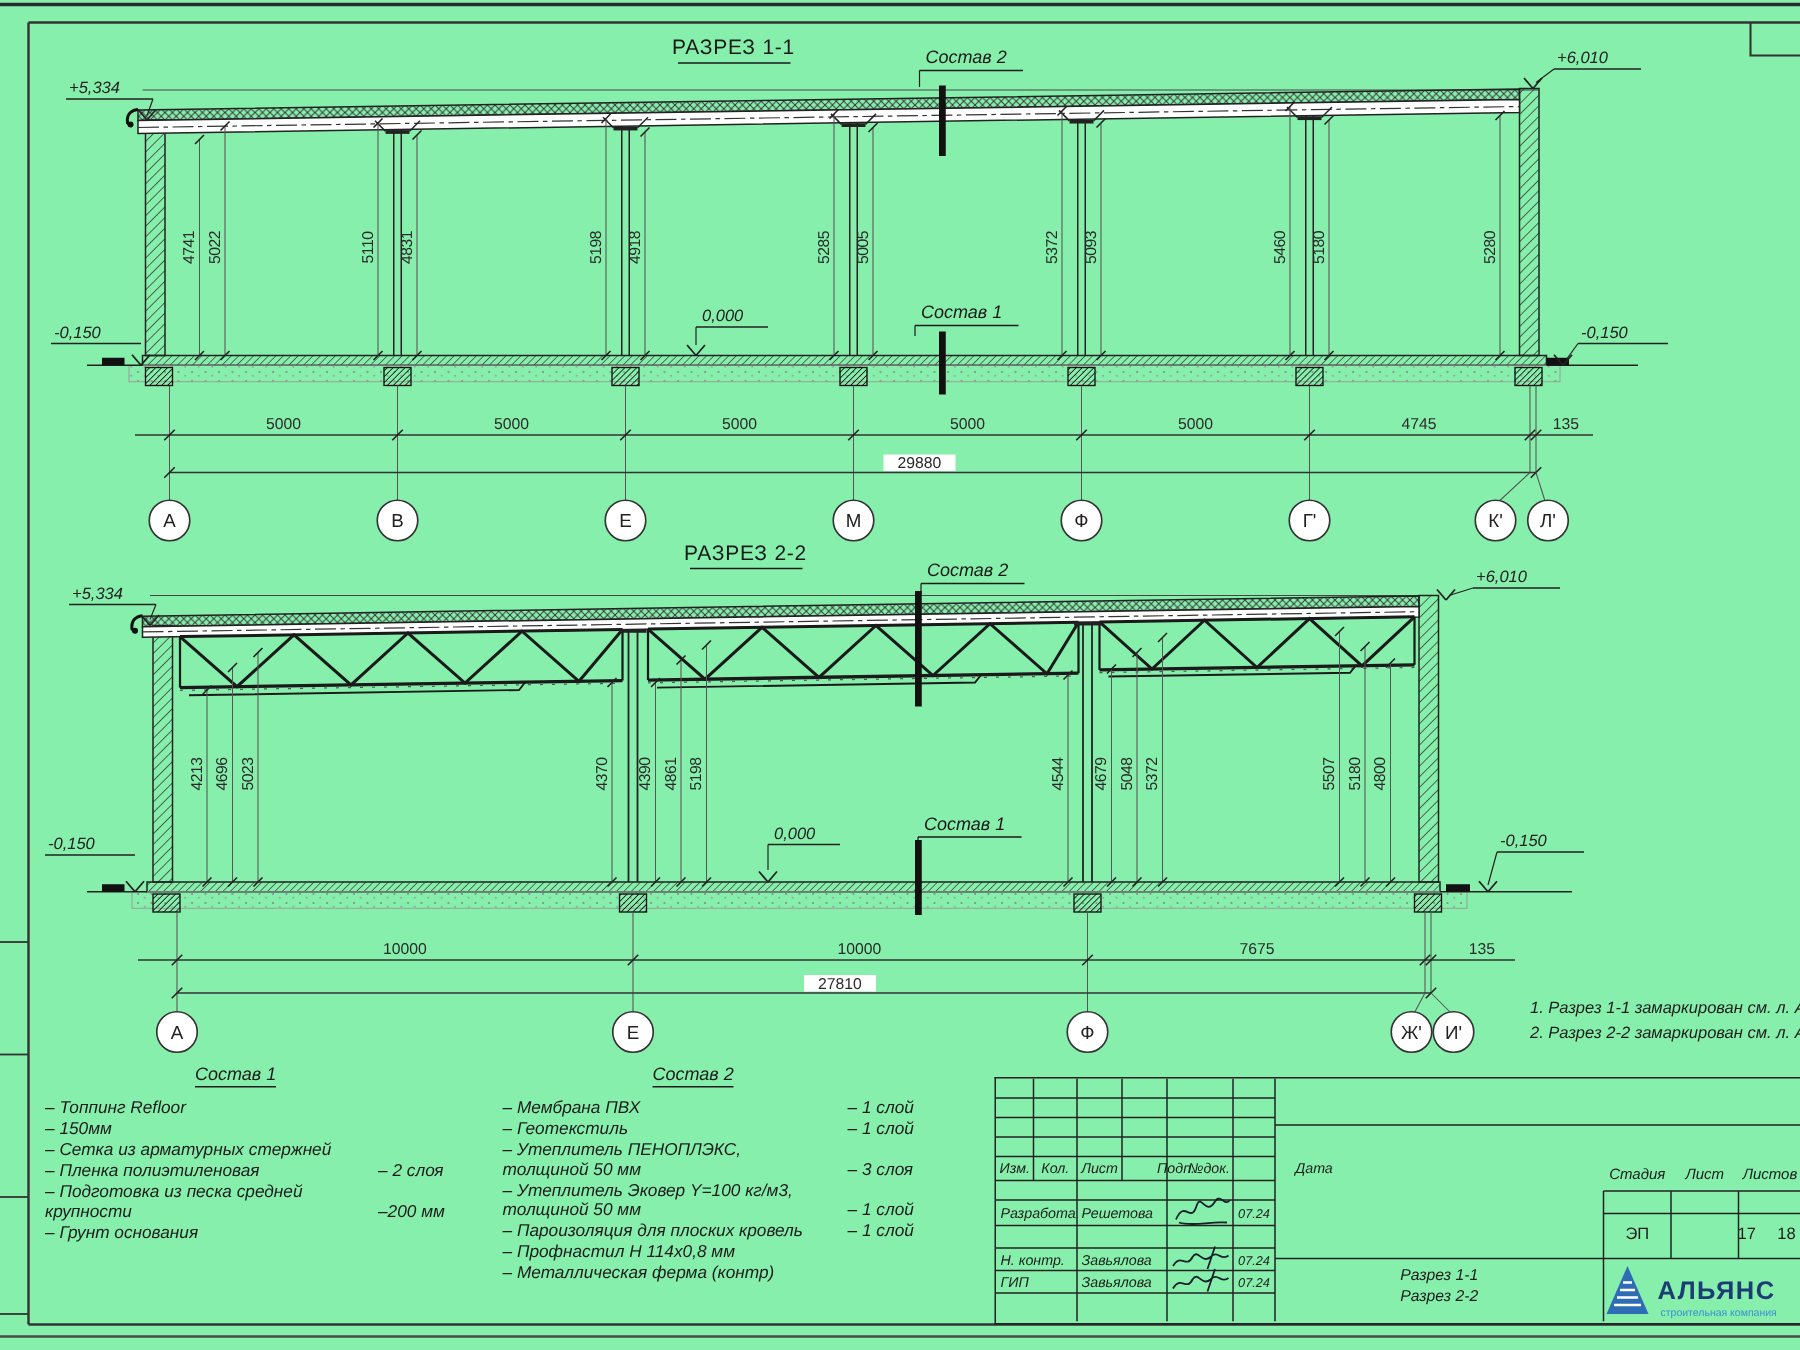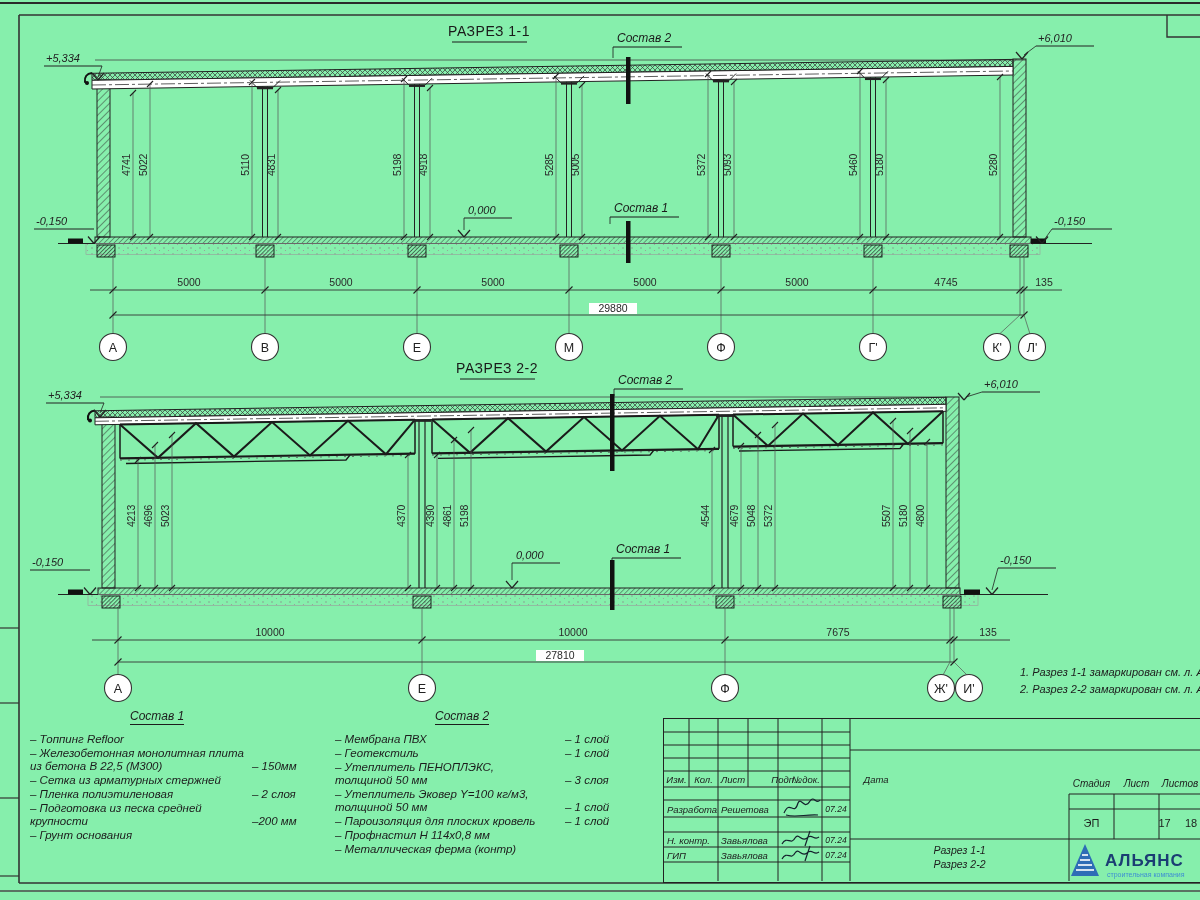--- a/index.html
+++ b/index.html
@@ -501,22 +501,20 @@
 </div>
 
 
 <div class="comp" style="left:30px;top:710px;width:292px;">
   <span class="hdr">Состав 1</span>
   <div class="row">
         <span class="t">– Топпинг Refloor</span>
         <span class="v"></span>
       </div>
   <div class="row">
-        <span class="t">– Железобетонная  монолитная плита
-из бетона В 22,5 (М300)</span>
         <span class="v">– 150мм</span>
       </div>
   <div class="row">
         <span class="t">– Сетка из арматурных стержней</span>
         <span class="v"></span>
       </div>
   <div class="row">
         <span class="t">– Пленка полиэтиленовая</span>
         <span class="v">–  2 слоя</span>
       </div>

